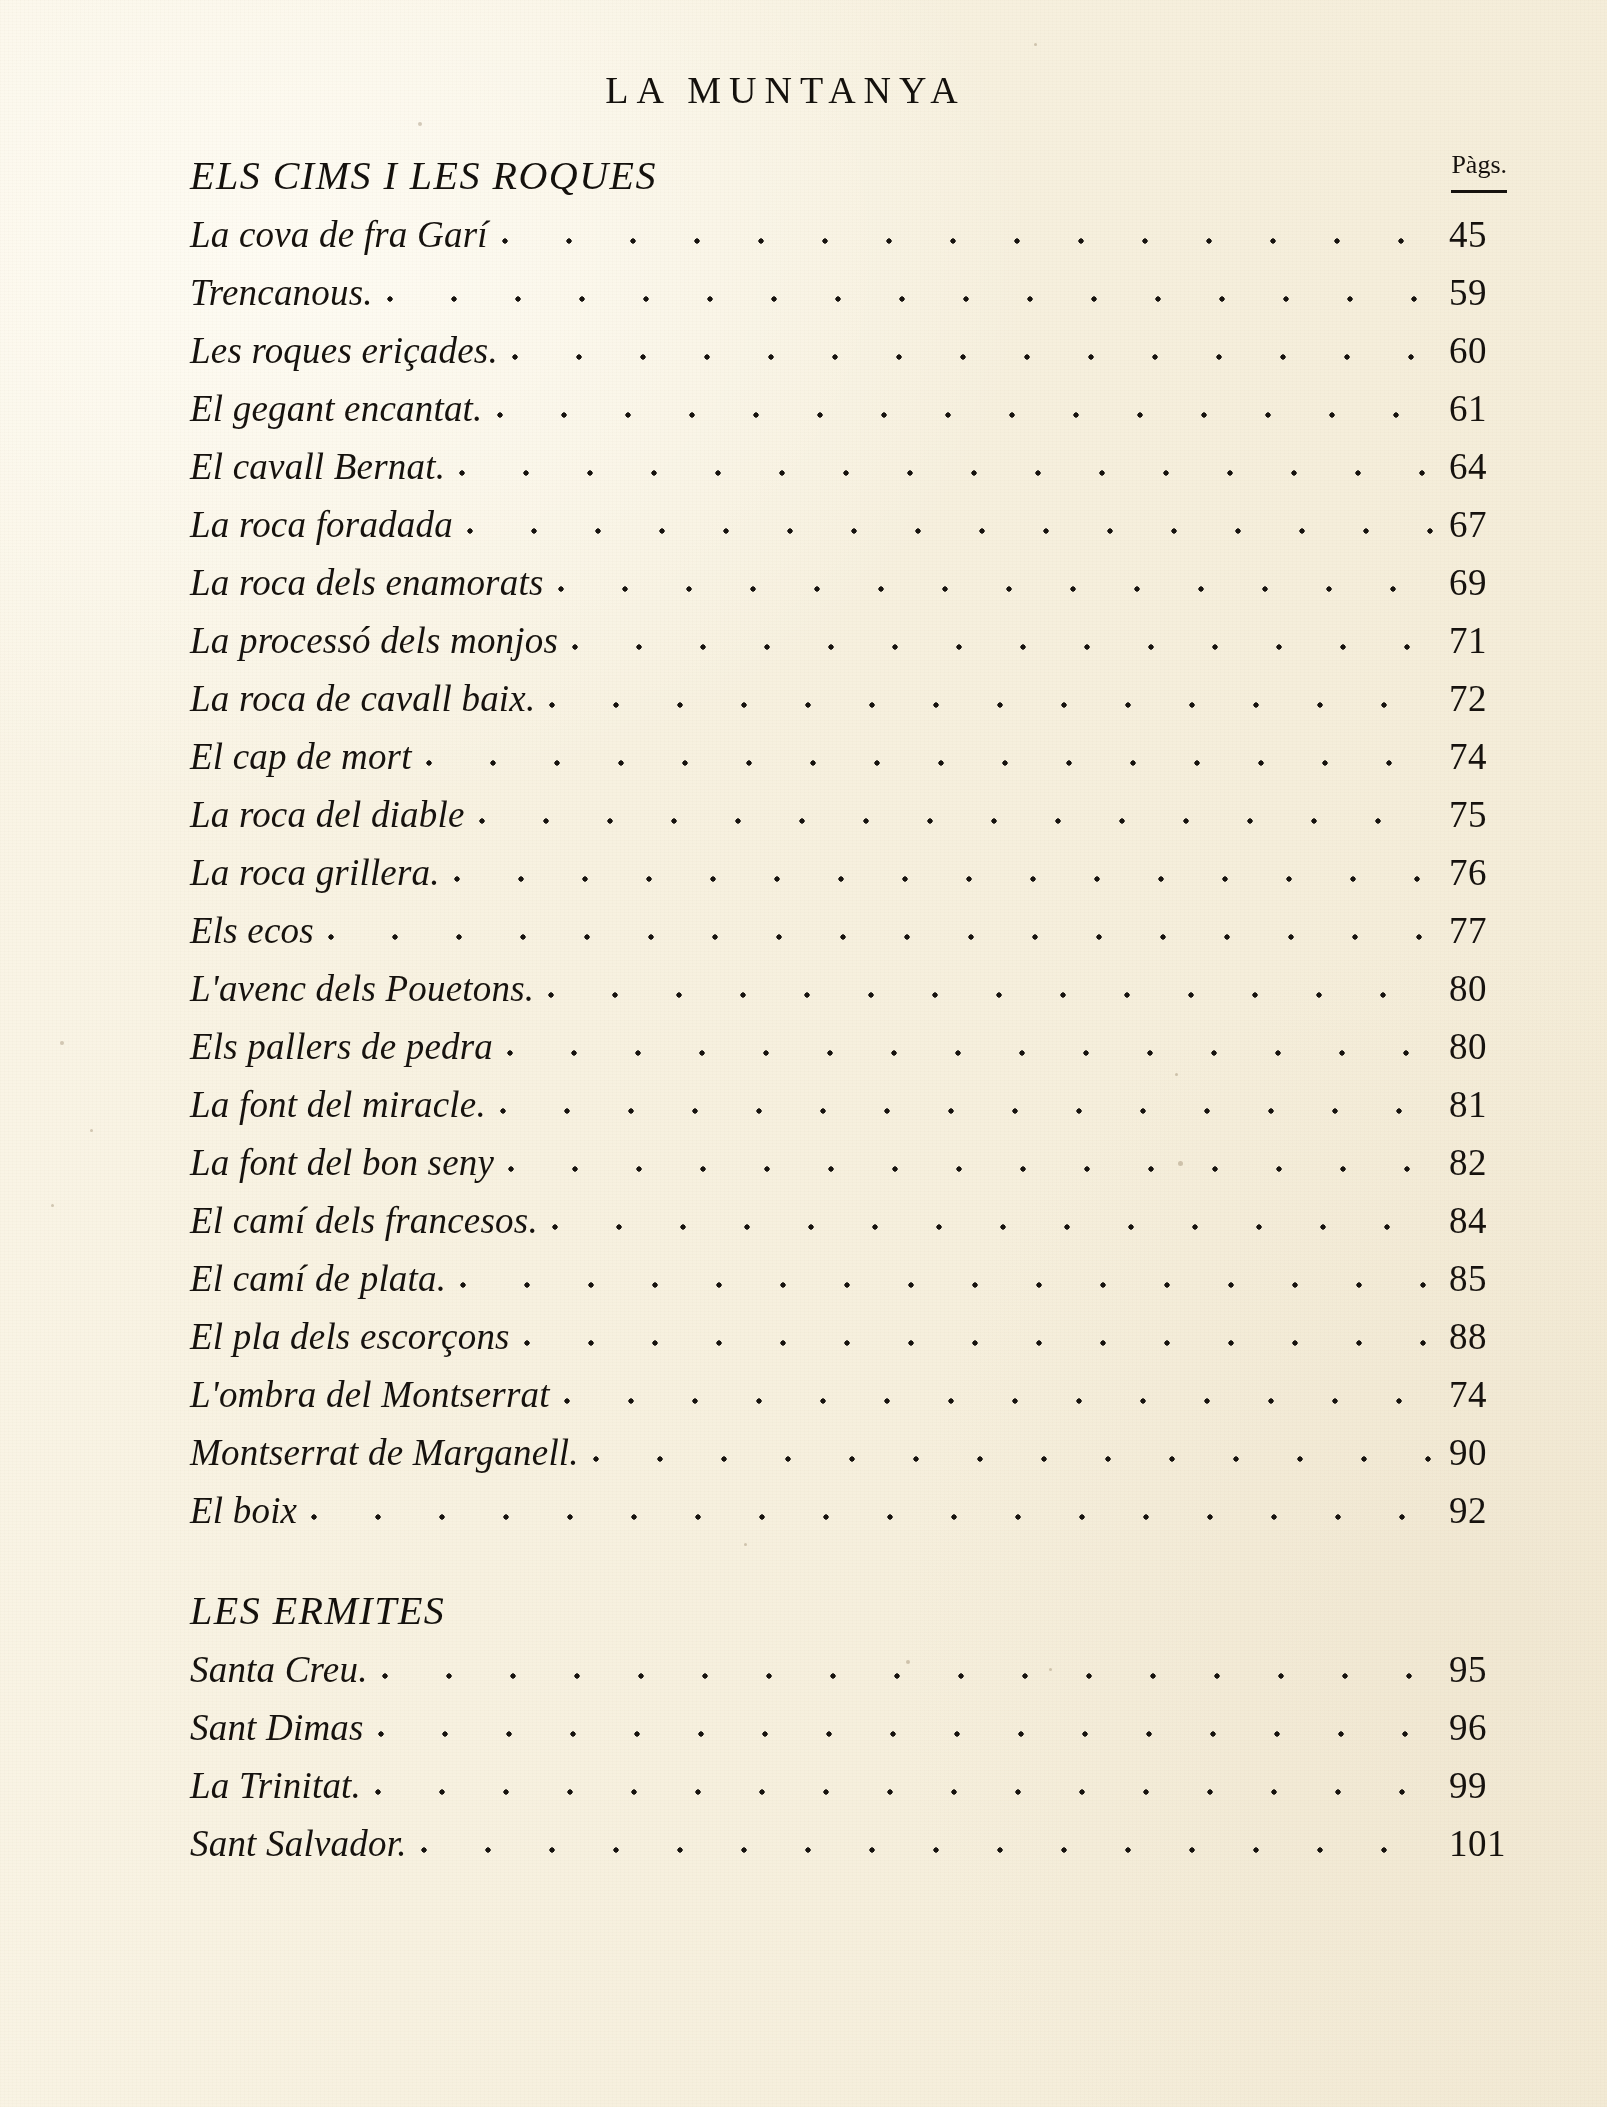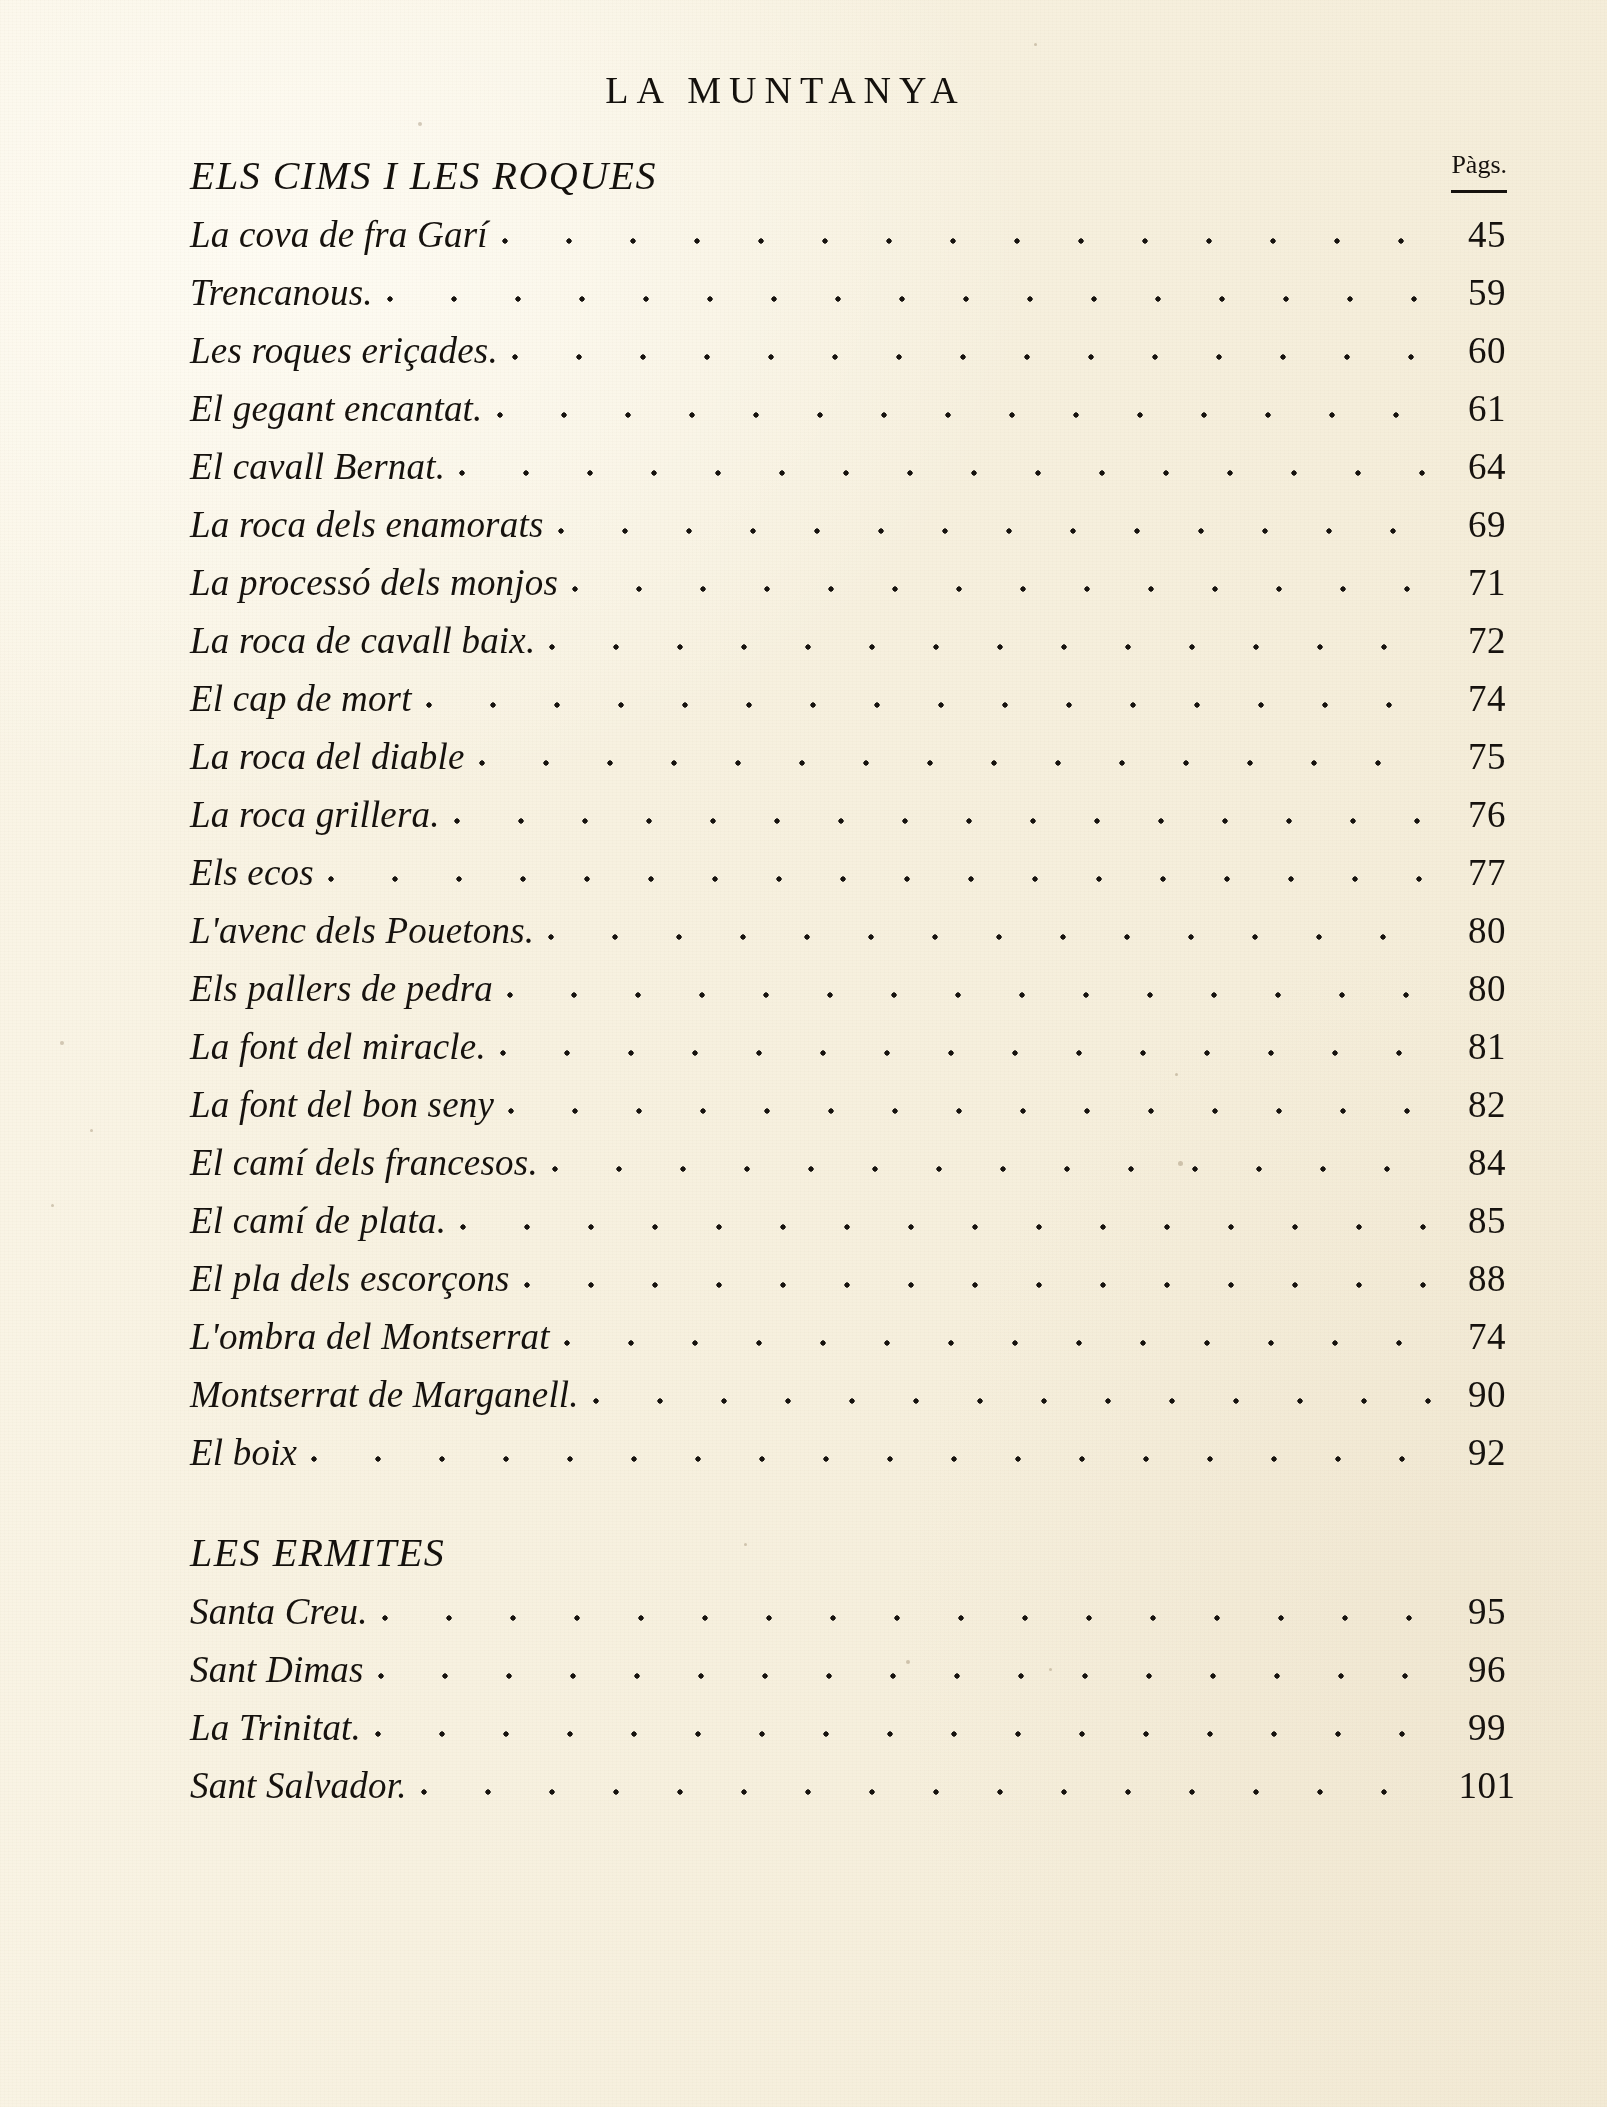--- a/index.html
+++ b/index.html
@@ -125,21 +125,21 @@
     bottom: 0.20em;
     height: 6px;
     background-image: radial-gradient(circle at 3px 3px, #16120e 2.4px, rgba(0,0,0,0) 2.9px);
     background-size: 64px 6px;
     background-repeat: repeat-x;
   }
   .entry-page {
     font-size: 37px;
     color: #16120e;
     flex: 0 0 76px;
-    text-align: center;
+    text-align: left;
     font-style: normal;
     letter-spacing: 0.5px;
   }
   .entry.wide .entry-page {
     flex-basis: 76px;
   }
 </style>
 </head>
 <body>
 
@@ -188,20 +188,25 @@
           <span class="entry-title">El gegant encantat.</span>
           <span class="leader"></span>
           <span class="entry-page">61</span>
         </div>
         <div class="entry">
           <span class="entry-title">El cavall Bernat.</span>
           <span class="leader"></span>
           <span class="entry-page">64</span>
         </div>
         <div class="entry">
+          <span class="entry-title">La roca foradada</span>
+          <span class="leader"></span>
+          <span class="entry-page">67</span>
+        </div>
+        <div class="entry">
           <span class="entry-title">La roca dels enamorats</span>
           <span class="leader"></span>
           <span class="entry-page">69</span>
         </div>
         <div class="entry">
           <span class="entry-title">La processó dels monjos</span>
           <span class="leader"></span>
           <span class="entry-page">71</span>
         </div>
         <div class="entry">

